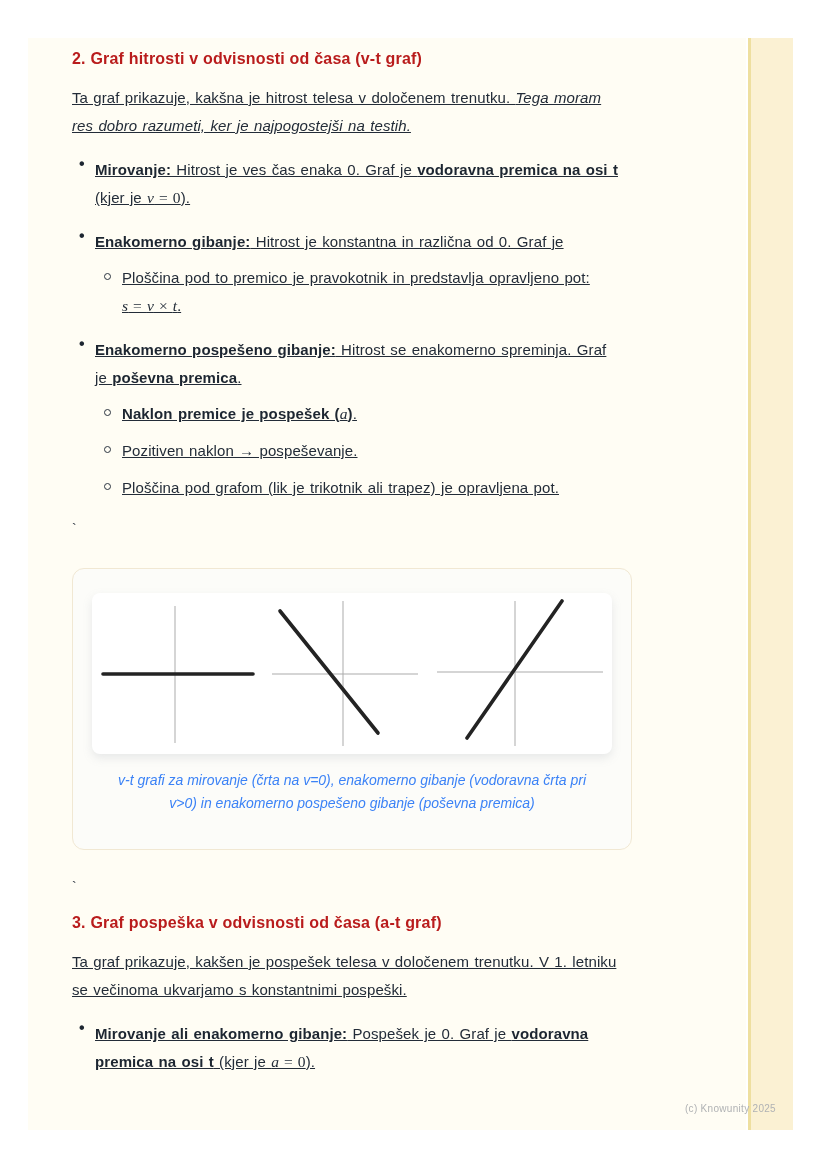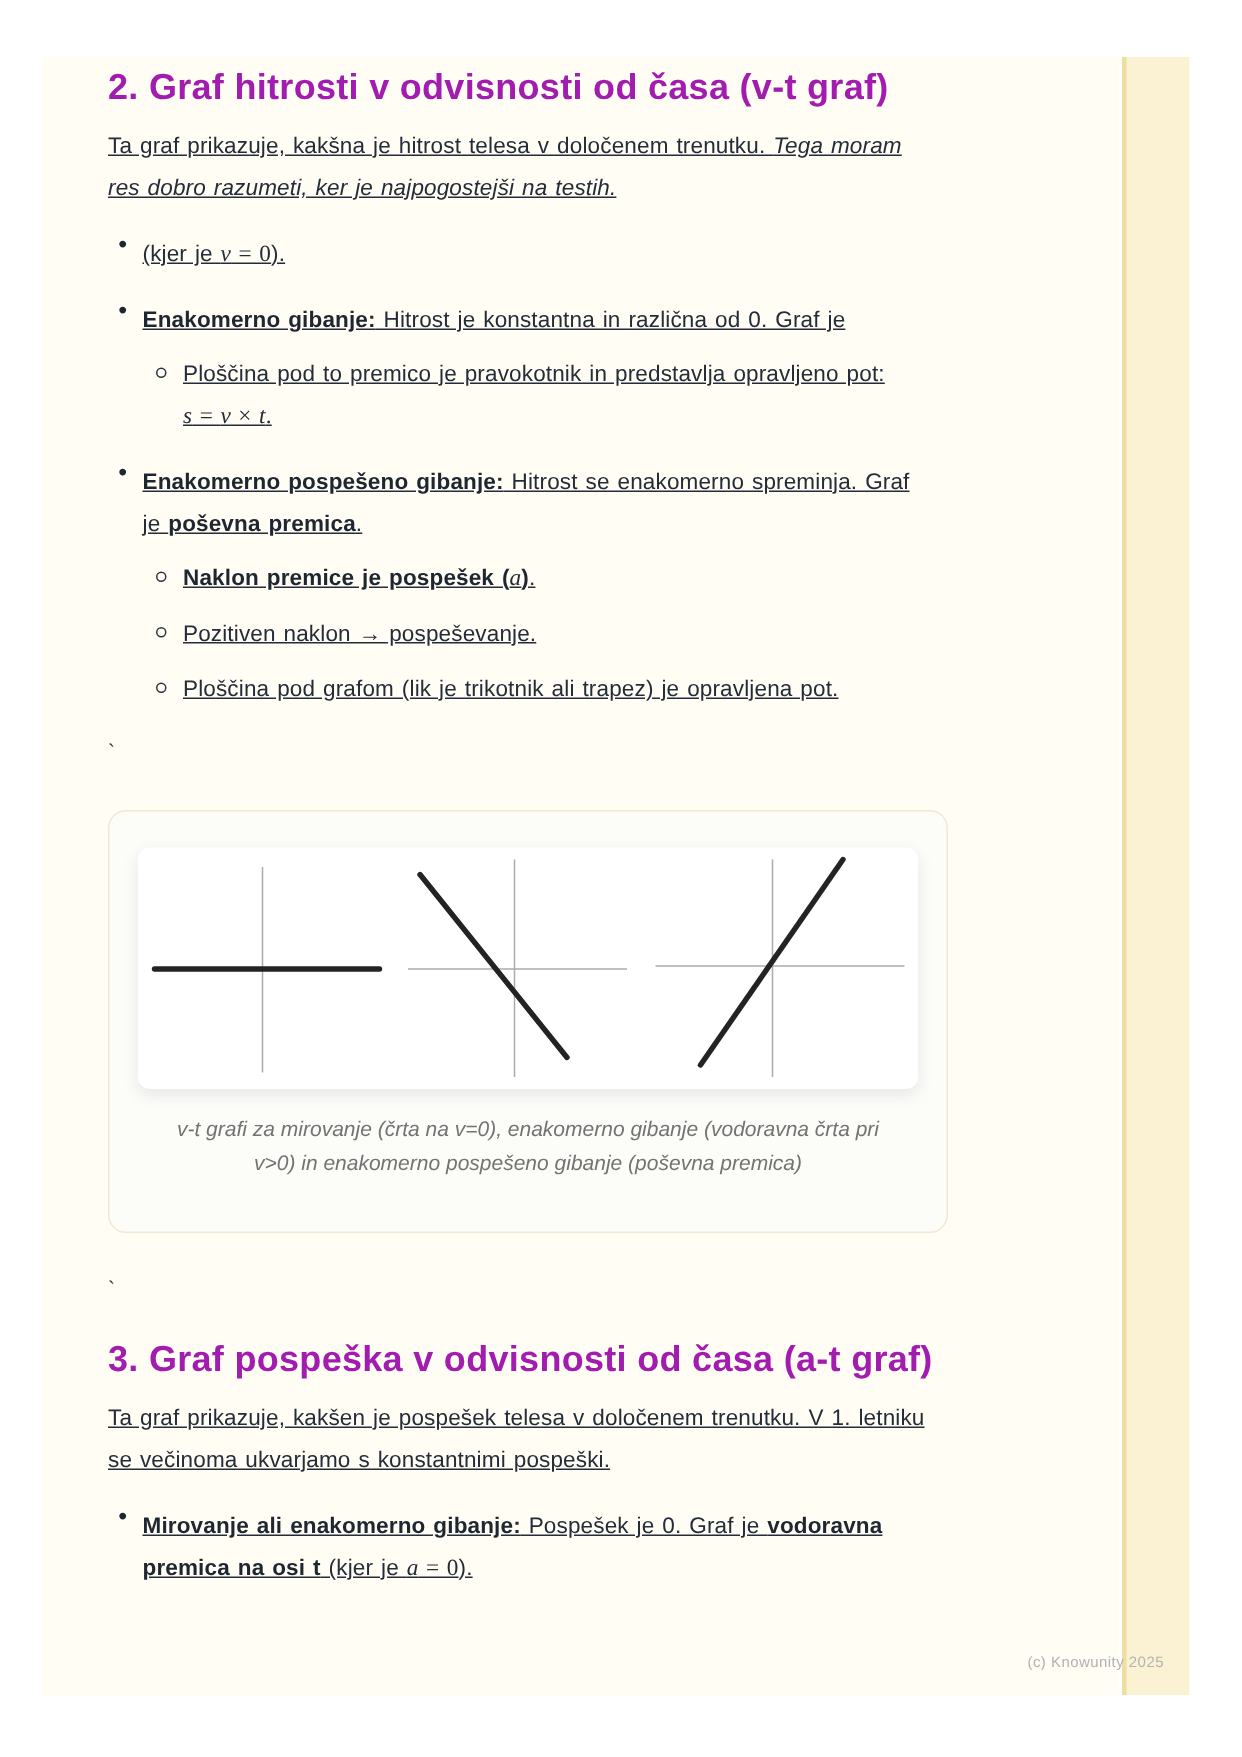--- a/index.html
+++ b/index.html
@@ -10,21 +10,21 @@
   .content{
     position:absolute;left:28px;top:38px;width:718px;height:1092px;
     background:#fffdf4;box-sizing:border-box;
     padding:8px 38px 20px 44px;
   }
   .strip{
     position:absolute;left:748px;top:38px;width:45px;height:1092px;
     background:#fbf1d3;border-left:3px solid #eedf9f;box-sizing:border-box;
   }
   h2{
-    font-size:24px;line-height:26px;font-weight:700;color:#a21caf;
+    font-size:16px;line-height:26px;font-weight:700;color:#b91c1c;
     margin:0 0 12px 0;letter-spacing:.2px;
   }
   .tline{font-size:15px;line-height:28px;letter-spacing:.1px;word-spacing:1px;text-decoration:underline;}
   .intro{margin:0 0 16px 0;}
   ul{list-style:none;margin:0;padding:0;}
   .l1 > li{position:relative;padding-left:23px;margin-bottom:16px;}
   .l1 > li::before{content:"\2022";position:absolute;left:7px;top:-1px;font-size:16px;font-weight:700;color:#1d2631;}
   .l2{margin:8px 0 0 0;}
   .l2 > li{position:relative;padding-left:27px;margin-bottom:9px;}
   .l2 > li::before{content:"";position:absolute;left:9px;top:9px;width:5px;height:5px;
@@ -40,23 +40,23 @@
     background:#fcfcf9;border:1px solid #f1e8d3;border-radius:12px;
     padding:24px 0 0 0;
   }
   .graph-panel{
     width:520px;height:161px;margin:0 auto;background:#ffffff;border-radius:8px;
     box-shadow:0 4px 10px rgba(140,145,160,.18);
   }
   .graph-panel svg{display:block;}
   .figure-caption{
     margin:15px auto 0 auto;padding:0 18px;
-    font-style:italic;font-size:14px;line-height:23px;color:#737373;text-align:center;
+    font-style:italic;font-size:14px;line-height:23px;color:#3b82f6;text-align:center;
   }
-  .h3{margin-top:24px;}
+  .h3{margin-top:12px;}
   .watermark{
     position:absolute;right:52px;top:1103px;font-size:10px;color:#b0b2b4;z-index:5;
     letter-spacing:.3px;
   }
   .thin{stroke:#ababab;stroke-width:1;}
   .thick{stroke:#232323;stroke-width:3.6;stroke-linecap:round;}
 </style>
 </head>
 <body>
 
@@ -65,20 +65,21 @@
 
     <h2>2. Graf hitrosti v odvisnosti od časa (v-t graf)</h2>
 
     <div class="intro">
       <div class="tline"><span>Ta graf prikazuje, kakšna je hitrost telesa v določenem trenutku. </span><span class="i">Tega moram</span></div>
       <div class="tline"><span class="i">res dobro razumeti, ker je najpogostejši na testih.</span></div>
     </div>
 
     <ul class="l1">
       <li>
+        <div class="tline"><span class="b">Mirovanje:</span><span> Hitrost je ves čas enaka 0. Graf je </span><span class="b">vodoravna premica na osi t</span></div>
         <div class="tline"><span>(kjer je </span><span class="m">v</span><span class="r"> = 0</span><span>).</span></div>
       </li>
       <li>
         <div class="tline"><span class="b">Enakomerno gibanje:</span><span> Hitrost je konstantna in različna od 0. Graf je</span></div>
         <ul class="l2">
           <li>
             <div class="tline"><span>Ploščina pod to premico je pravokotnik in predstavlja opravljeno pot:</span></div>
             <div class="tline"><span class="m">s</span><span class="r"> = </span><span class="m">v</span><span class="r"> × </span><span class="m">t</span><span class="r">.</span></div>
           </li>
         </ul>

